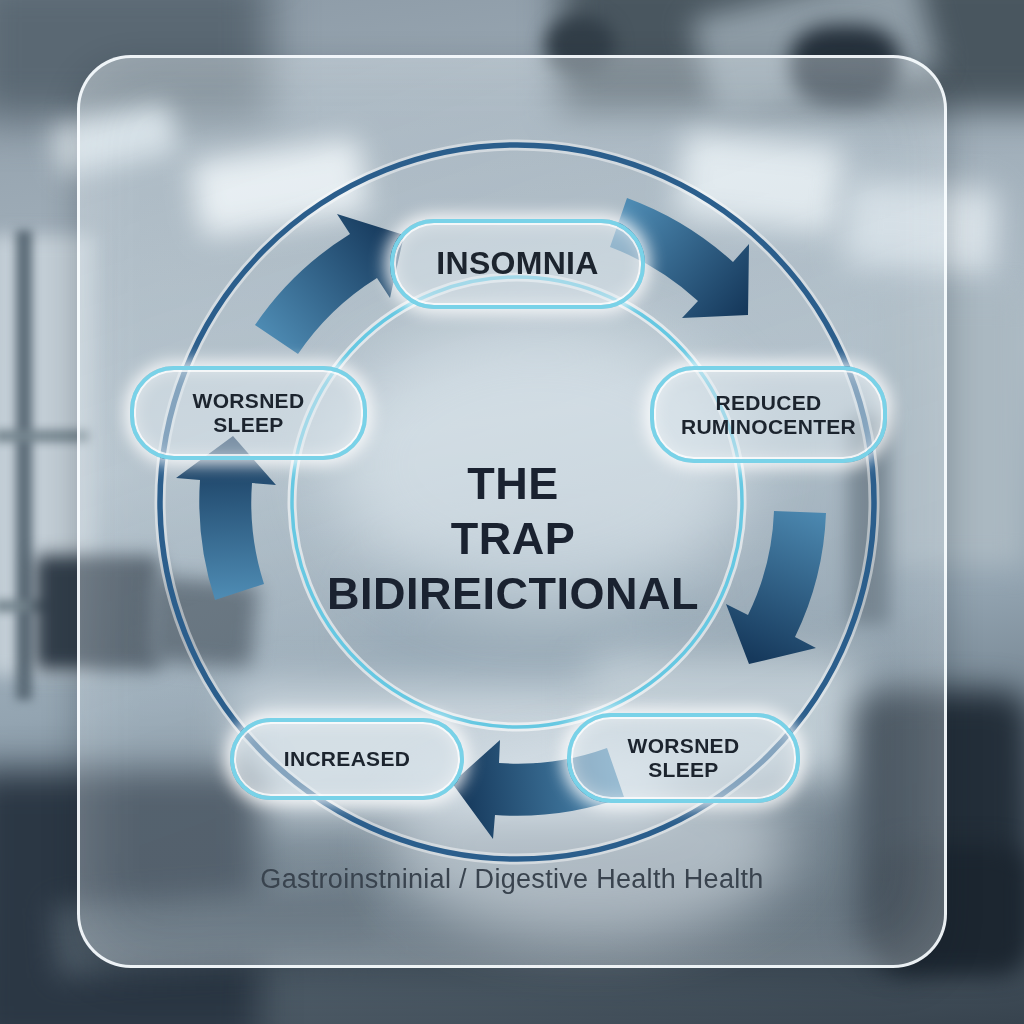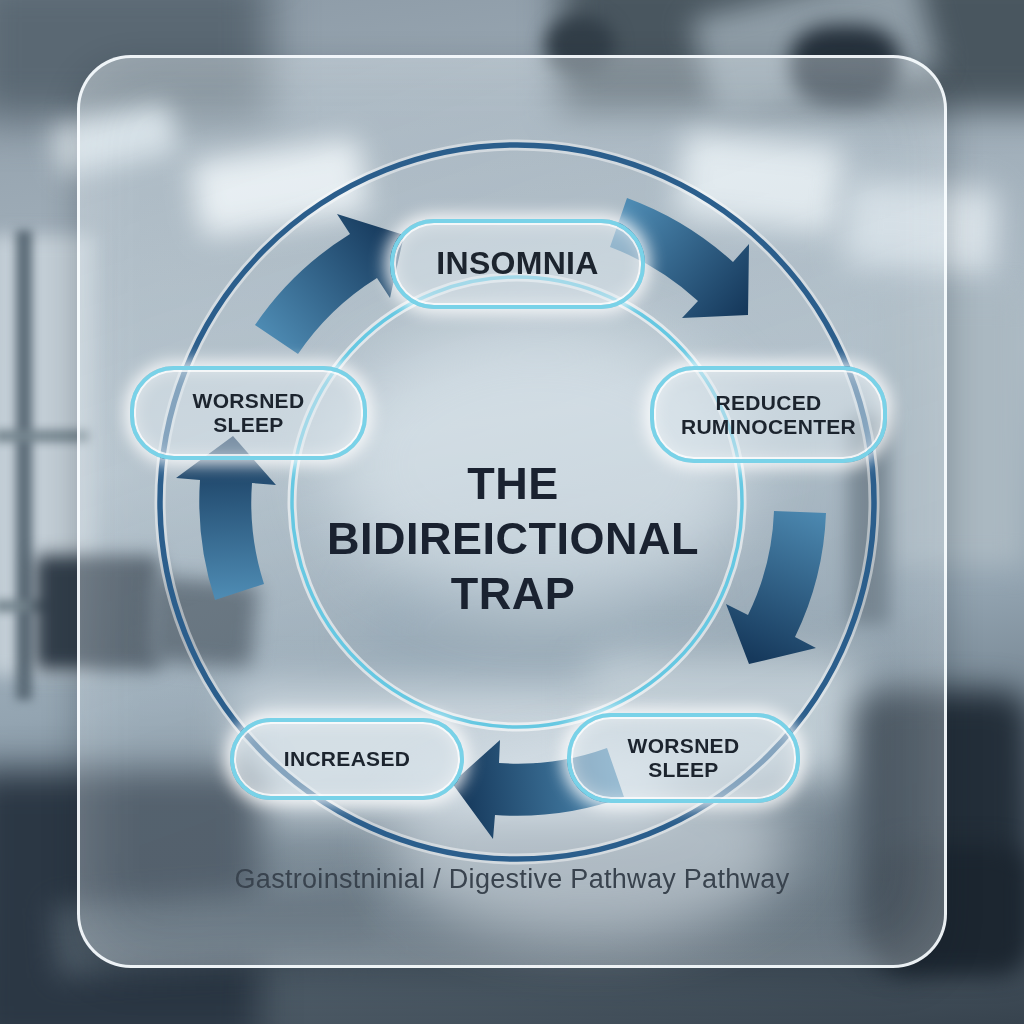--- a/index.html
+++ b/index.html
@@ -166,19 +166,19 @@
   <div class="node node-bottom-left">
     <span class="node-line">INCREASED</span>
   </div>
   <div class="node node-left">
     <span class="node-line">WORSNED</span>
     <span class="node-line">SLEEP</span>
   </div>
 
   <div class="center-title">
     <div>THE</div>
+    <div>TRAP</div>
     <div>BIDIREICTIONAL</div>
-    <div>TRAP</div>
   </div>
 
-  <div class="caption">Gastroinstninial / Digestive Pathway Pathway</div>
+  <div class="caption">Gastroinstninial / Digestive Health Health</div>
 
 </div>
 
 </body></html>

